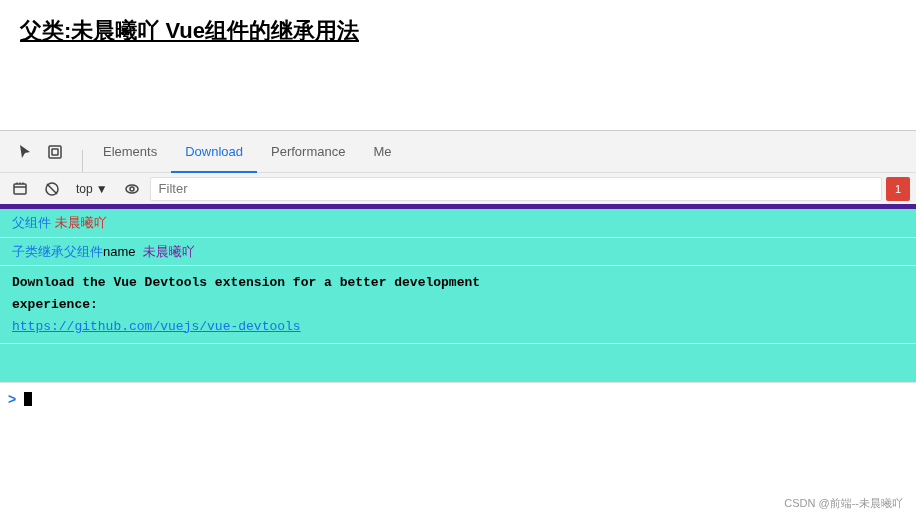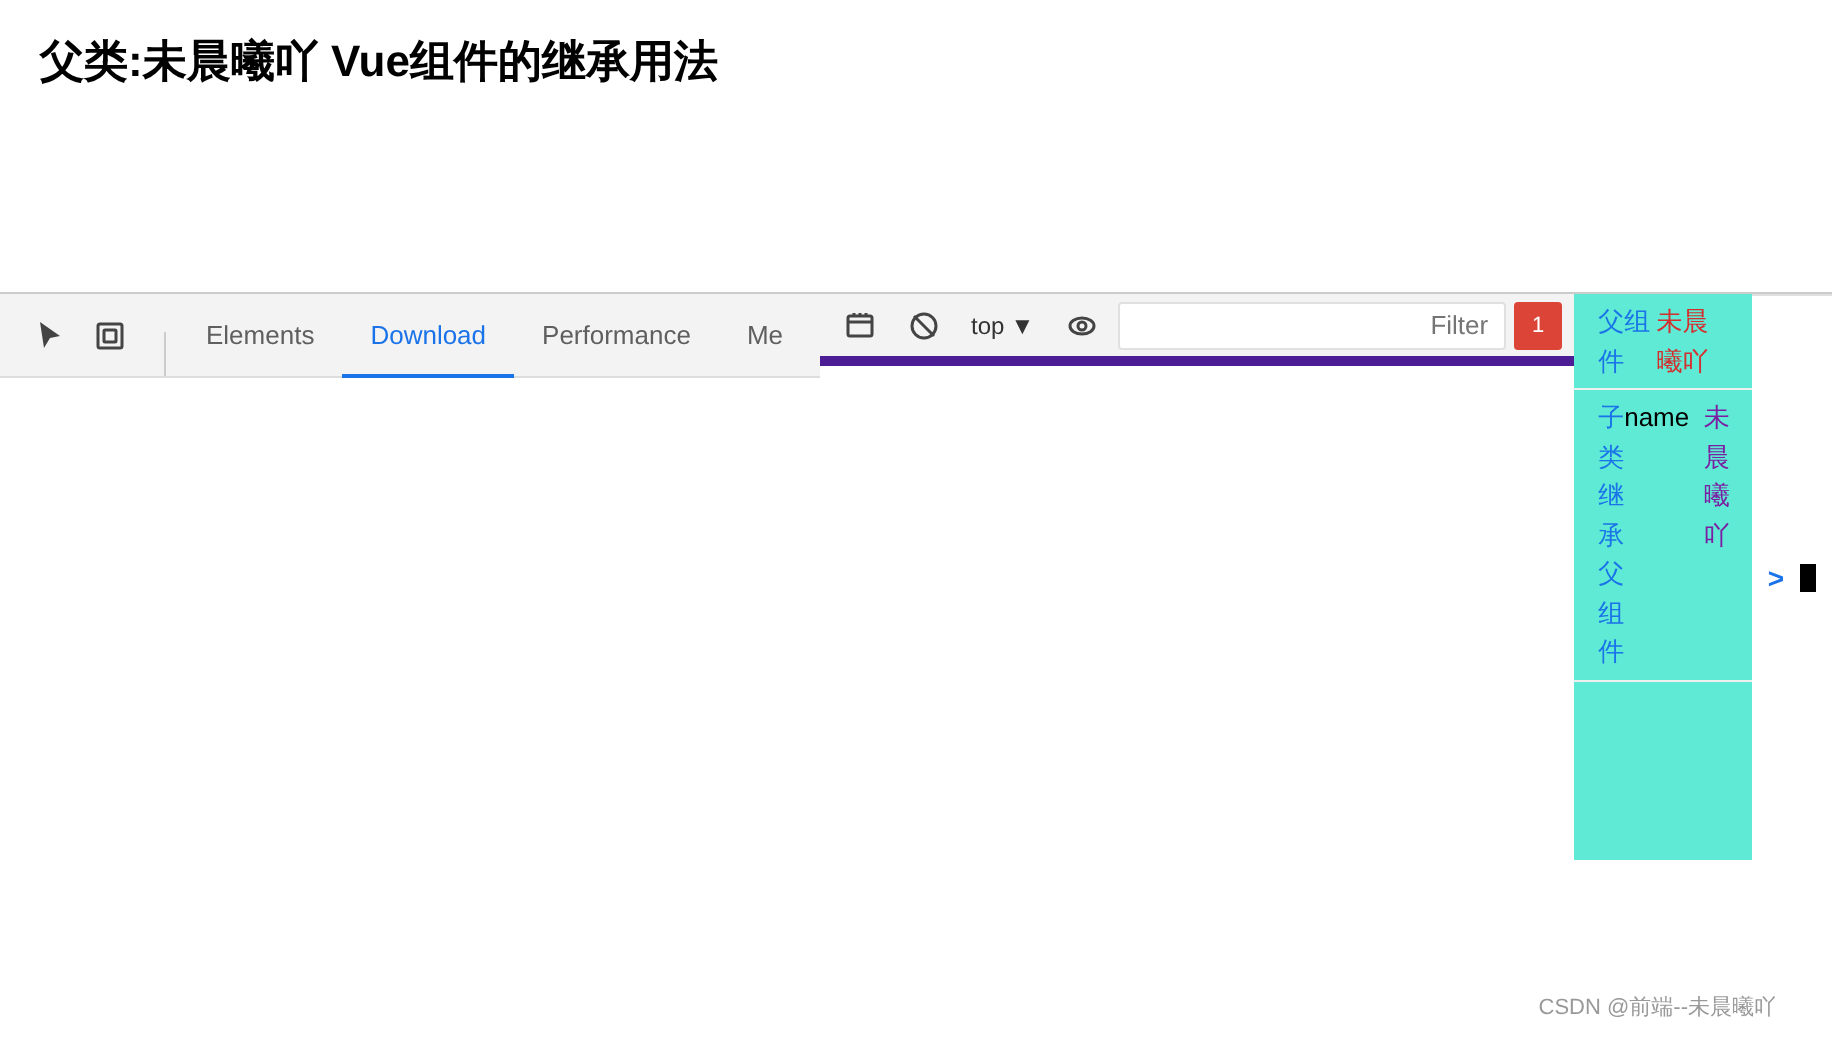--- a/index.html
+++ b/index.html
@@ -11,37 +11,37 @@
       overflow: hidden;
     }
 
     
     .page-area {
       background: #fff;
       padding: 16px 20px 10px 20px;
       height: 130px;
       display: flex;
       align-items: flex-start;
+      text-decoration: underline;
     }
 
     .page-title {
       font-size: 22px;
       font-weight: bold;
       color: #000;
       font-family: Arial, sans-serif;
     }
 
     
     .devtools {
       border-top: 1px solid #ccc;
       background: #fff;
       height: 284px;
       display: flex;
-      flex-direction: row;
-      margin-top: 16px;
+      flex-direction: column;
     }
 
     
     .tab-bar {
       display: flex;
       align-items: flex-end;
       background: #f3f3f3;
       border-bottom: 1px solid #ddd;
       height: 42px;
       padding: 0 4px;
@@ -133,21 +133,20 @@
     .filter-input {
       flex: 1;
       height: 24px;
       border: 1px solid #e0e0e0;
       background: #fff;
       padding: 0 8px;
       font-size: 13px;
       color: #be185d;
       outline: none;
       border-radius: 2px;
-      text-align: right;
     }
 
     .toolbar-right-btn {
       width: 24px;
       height: 24px;
       display: flex;
       align-items: center;
       justify-content: center;
       background: #db4437;
       color: #fff;
@@ -236,21 +235,21 @@
       animation: blink 1s step-end infinite;
     }
 
     @keyframes blink {
       50% { opacity: 0; }
     }
 
     .watermark {
       position: absolute;
       bottom: 8px;
-      right: 28px;
+      right: 13px;
       font-size: 11px;
       color: #999;
     }
 
     
     .icon-svg {
       width: 16px;
       height: 16px;
     }
   </style>
@@ -337,20 +336,27 @@
       <span class="console-text-red">未晨曦吖</span>
     </div>
 
     <div class="console-line">
       <span class="console-text-blue">子类继承父组件</span>
       <span class="console-text-black">name&nbsp;&nbsp;</span>
       <span class="console-text-purple">未晨曦吖</span>
     </div>
 
 
+    <div class="console-info-line">
+      <span class="mono">
+        <strong>Download the Vue Devtools extension for a better development</strong><br>
+        <strong>experience:</strong><br>
+        <a href="#">https://github.com/vuejs/vue-devtools</a>
+      </span>
+    </div>
 
   </div>
 
   <div class="console-input-line">
     <span class="console-prompt">&gt;</span>
     <span class="console-cursor"></span>
   </div>
 
 </div>
 

